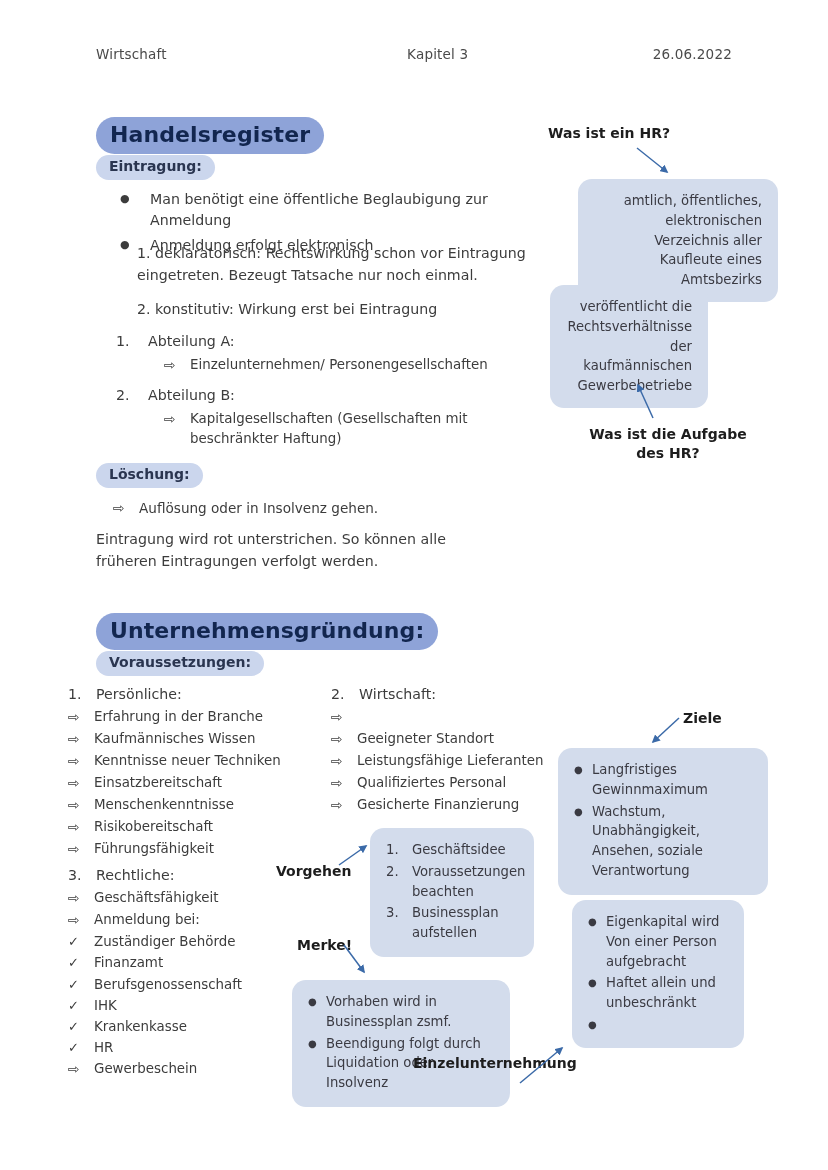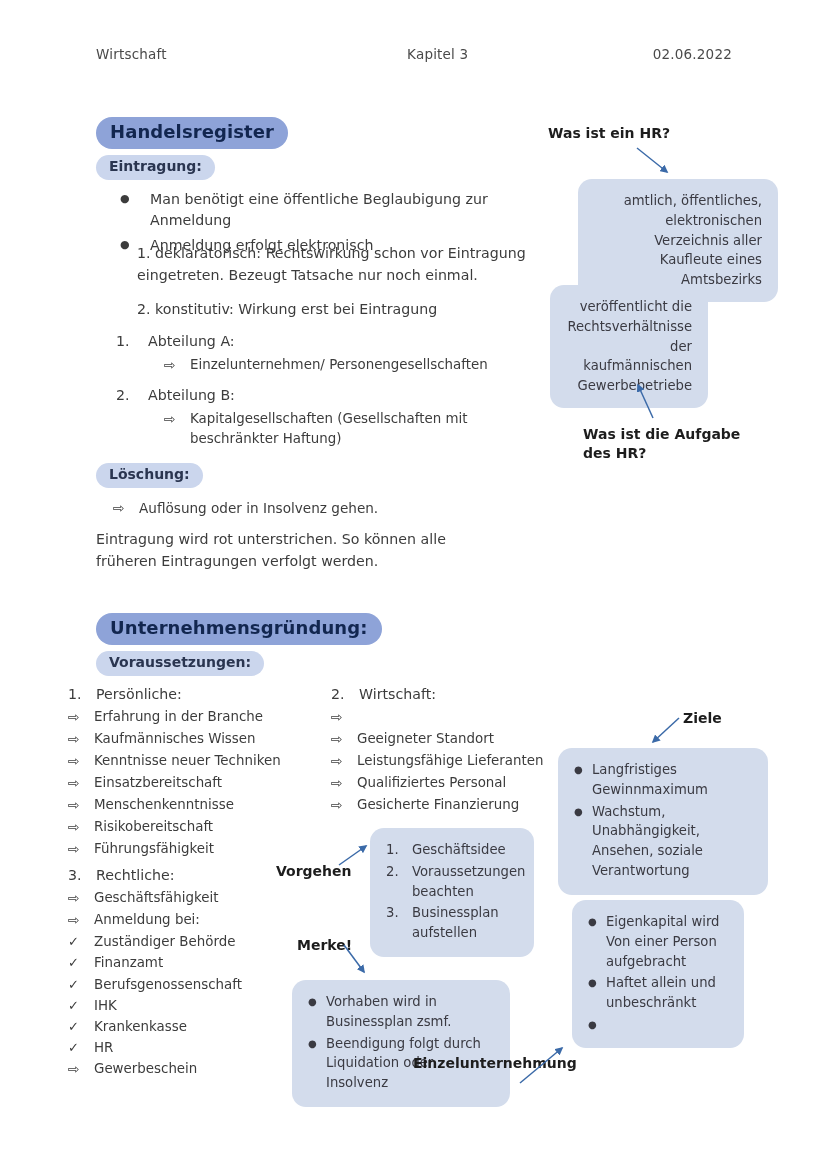--- a/index.html
+++ b/index.html
@@ -43,21 +43,21 @@
   .pill {
     display: inline-block;
     border-radius: 999px;
     padding: 3px 13px 4px;
     white-space: nowrap;
     line-height: 1.25;
   }
   .pill-major {
     background: #8ea3d8;
     color: #12264f;
-    font-size: 18px;
+    font-size: 22px;
     font-weight: 700;
     letter-spacing: .1px;
     padding: 4px 14px 5px;
   }
   .pill-minor {
     background: #cbd6ed;
     color: #2a3550;
     font-size: 14px;
     font-weight: 600;
   }
@@ -115,39 +115,39 @@
 
   
   .note {
     position: absolute;
     font-size: 14px;
     font-weight: 700;
     color: #1d1d1d;
     white-space: pre-line;
     line-height: 1.35;
   }
-  .note.ctr { text-align: left; }
+  .note.ctr { text-align: center; }
 
   
   .arrow-layer {
     position: absolute;
     top: 0; left: 0;
     width: 828px; height: 1170px;
     pointer-events: none;
   }
 </style>
 </head>
 <body>
 
 <div class="page">
 
   <div class="doc-header">
     <span>Wirtschaft</span>
     <span class="mid">Kapitel 3</span>
-    <span>02.06.2022</span>
+    <span>26.06.2022</span>
   </div>
 
   <div class="abs" style="top:117px; left:96px;">
     <span class="pill pill-major">Handelsregister</span>
   </div>
 
   <div class="abs" style="top:155px; left:96px;">
     <span class="pill pill-minor">Eintragung:</span>
   </div>
 

